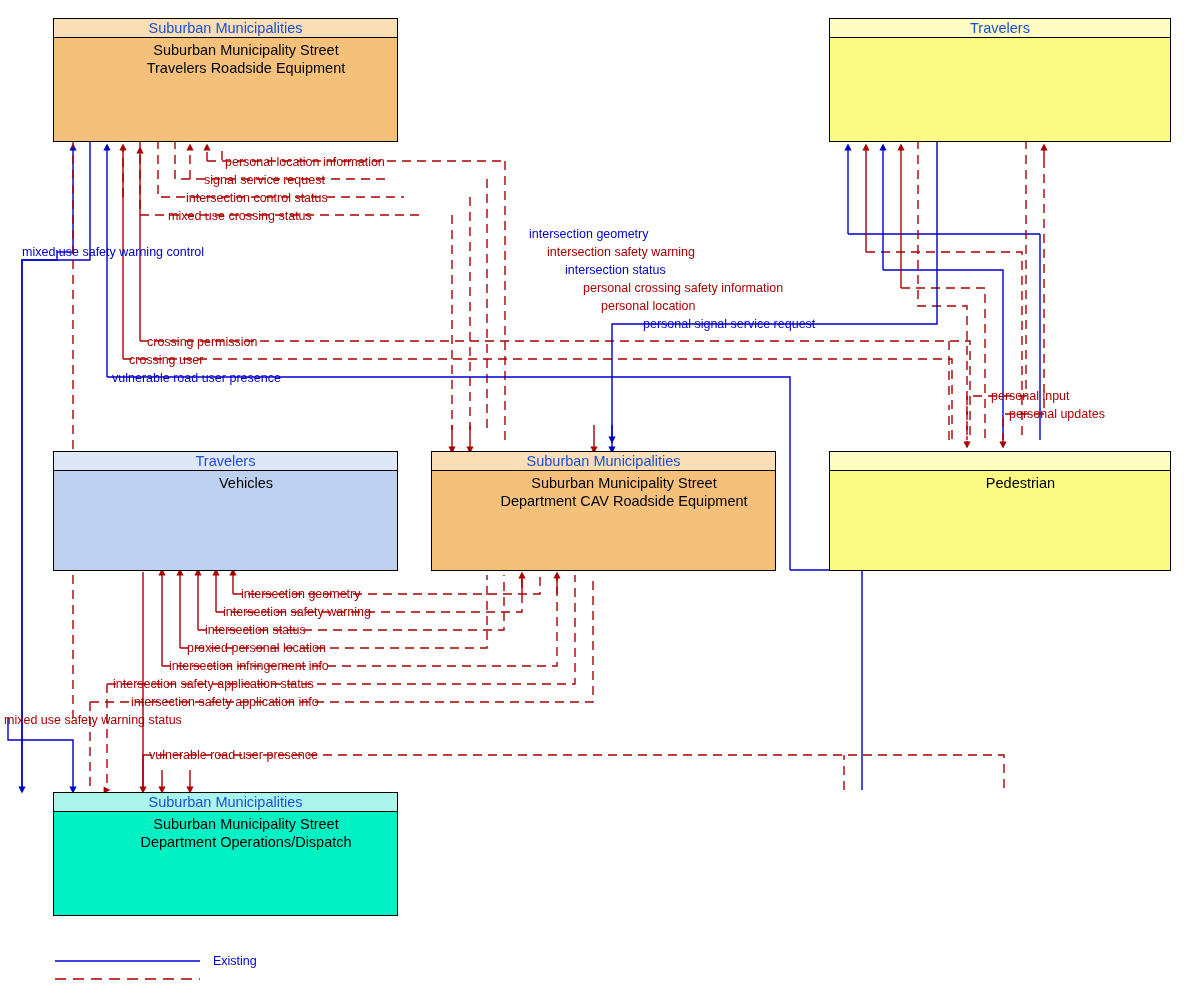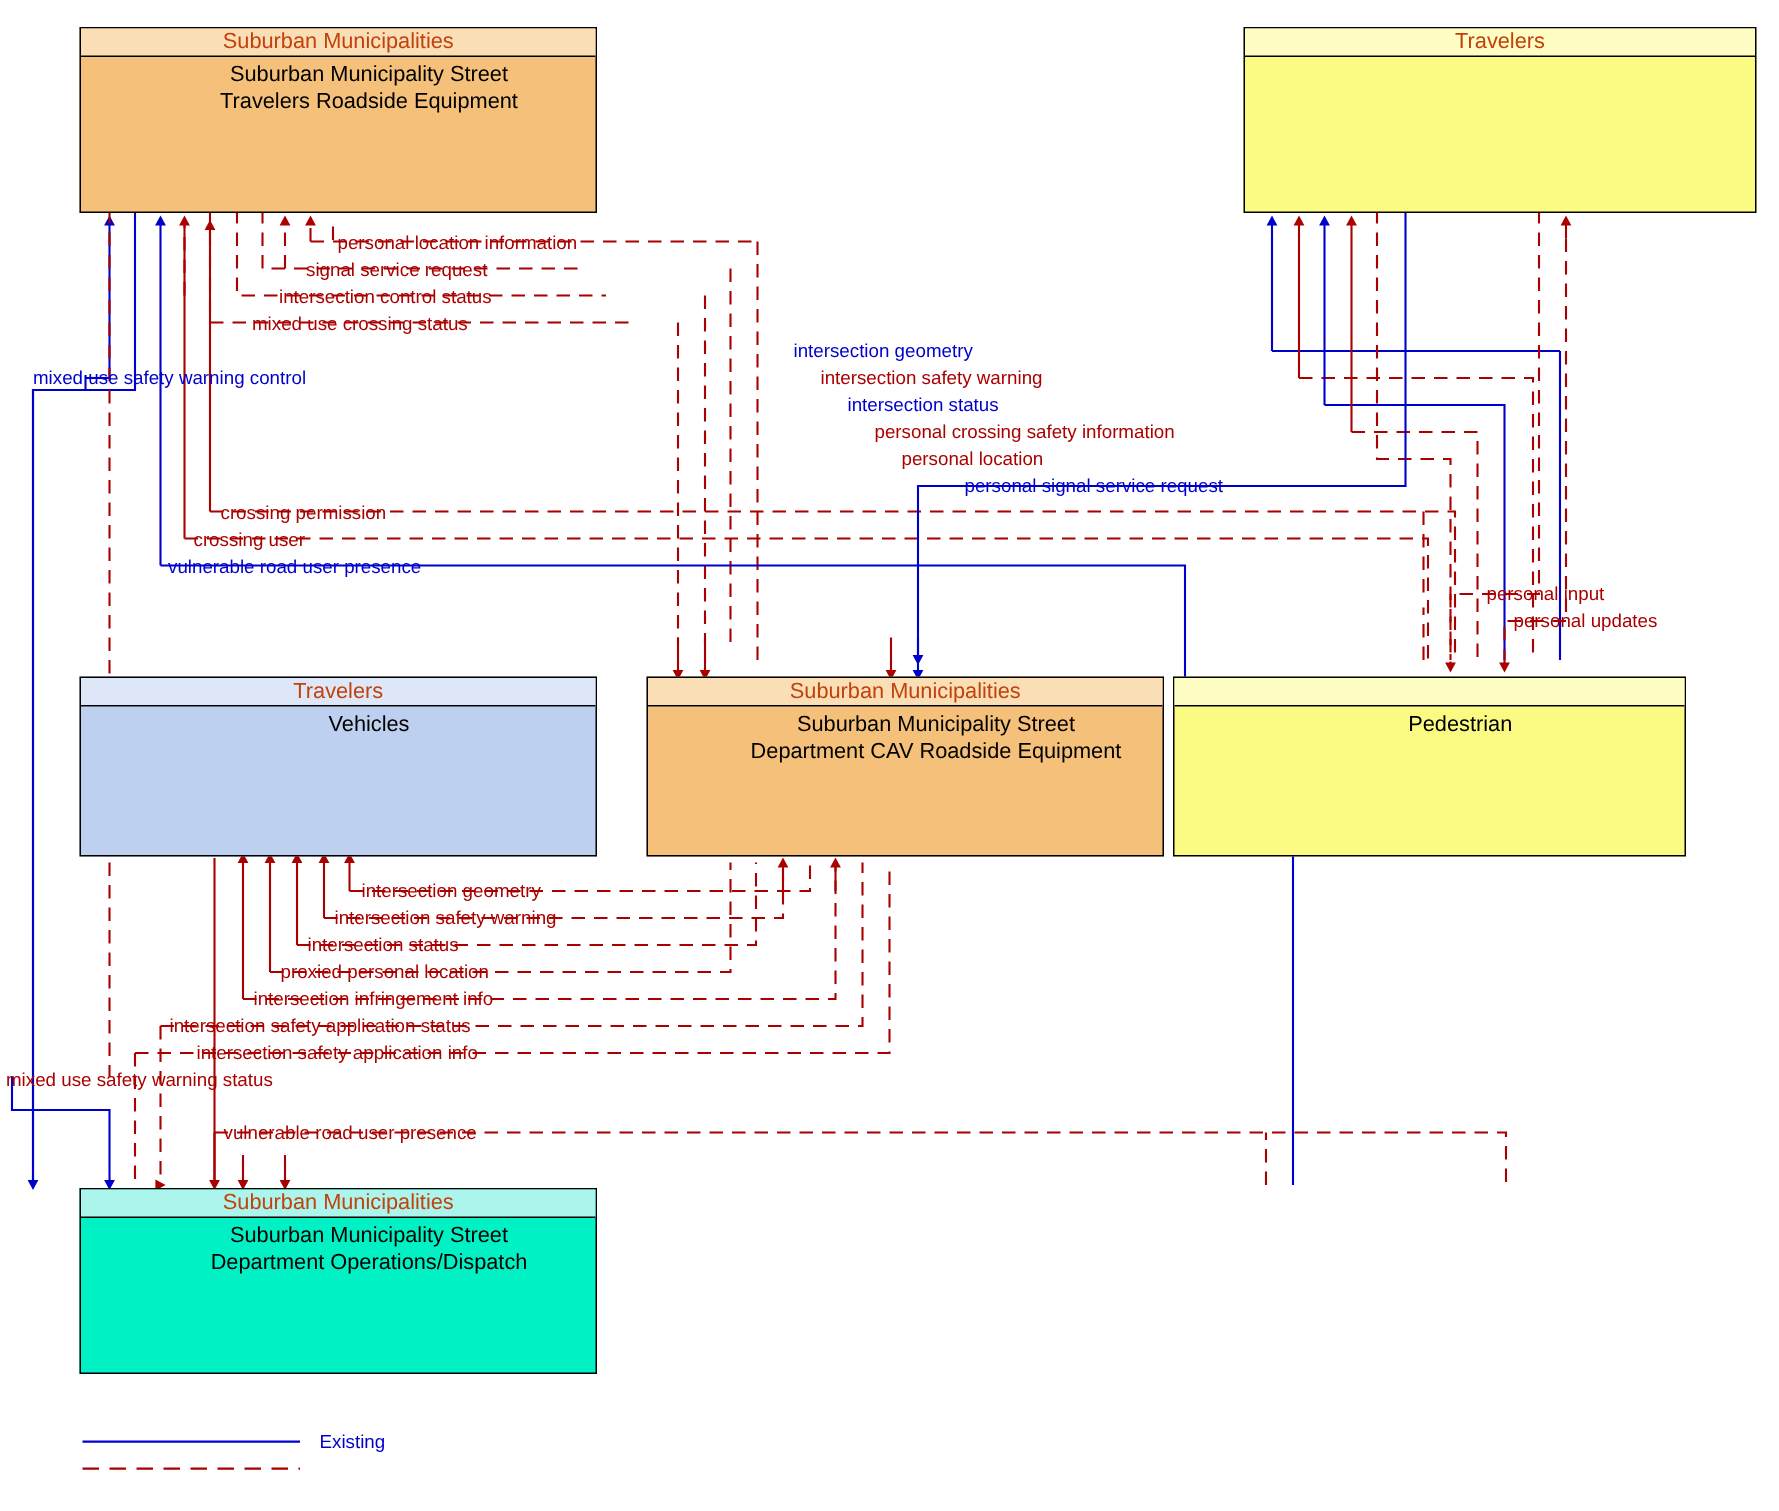--- a/index.html
+++ b/index.html
@@ -2,21 +2,21 @@
 <html><head>
 <meta charset="utf-8">
 <title>Architecture Flow Diagram</title>
 <style>
   html,body{margin:0;padding:0;background:#ffffff;}
   body{font-family:"Liberation Sans",sans-serif;}
   #root{position:relative;width:1186px;height:1007px;overflow:hidden;background:#fff;}
   svg#wires{position:absolute;left:0;top:0;width:1186px;height:1007px;pointer-events:none;}
 
   .node{position:absolute;border:1px solid #000;box-sizing:border-box;}
-  .node .hdr{height:19px;line-height:19px;text-align:center;font-size:14.5px;color:#c2410c;
+  .node .hdr{height:19px;line-height:19px;text-align:center;font-size:14.5px;color:#1d4ed8;
              border-bottom:1px solid #000;box-sizing:border-box;overflow:hidden;white-space:nowrap;}
   .node .body{text-align:center;font-size:14.5px;color:#000;padding-top:3px;line-height:18px;padding-left:41px;}
 
   .n-orange{background:#f5c07a;}
   .n-orange .hdr{background:#fadfb6;}
   .n-yellow{background:#fbfb84;}
   .n-yellow .hdr{background:#fdfdc4;}
   .n-blue{background:#bdd0ef;}
   .n-blue .hdr{background:#dde7f8;}
   .n-green{background:#00f2c4;}
@@ -277,21 +277,21 @@
   </div>
 
   <div class="node n-orange" style="left:431px;top:451px;width:345px;height:120px;">
     <div class="hdr">Suburban Municipalities</div>
     <div class="body">
       <div>Suburban Municipality Street</div>
       <div>Department CAV Roadside Equipment</div>
     </div>
   </div>
 
-  <div class="node n-yellow" style="left:782px;top:451px;width:342px;height:120px;">
+  <div class="node n-yellow" style="left:829px;top:451px;width:342px;height:120px;">
     <div class="hdr"></div>
     <div class="body">
       <div>Pedestrian</div>
     </div>
   </div>
 
   <div class="node n-green" style="left:53px;top:792px;width:345px;height:124px;">
     <div class="hdr">Suburban Municipalities</div>
     <div class="body">
       <div>Suburban Municipality Street</div>

